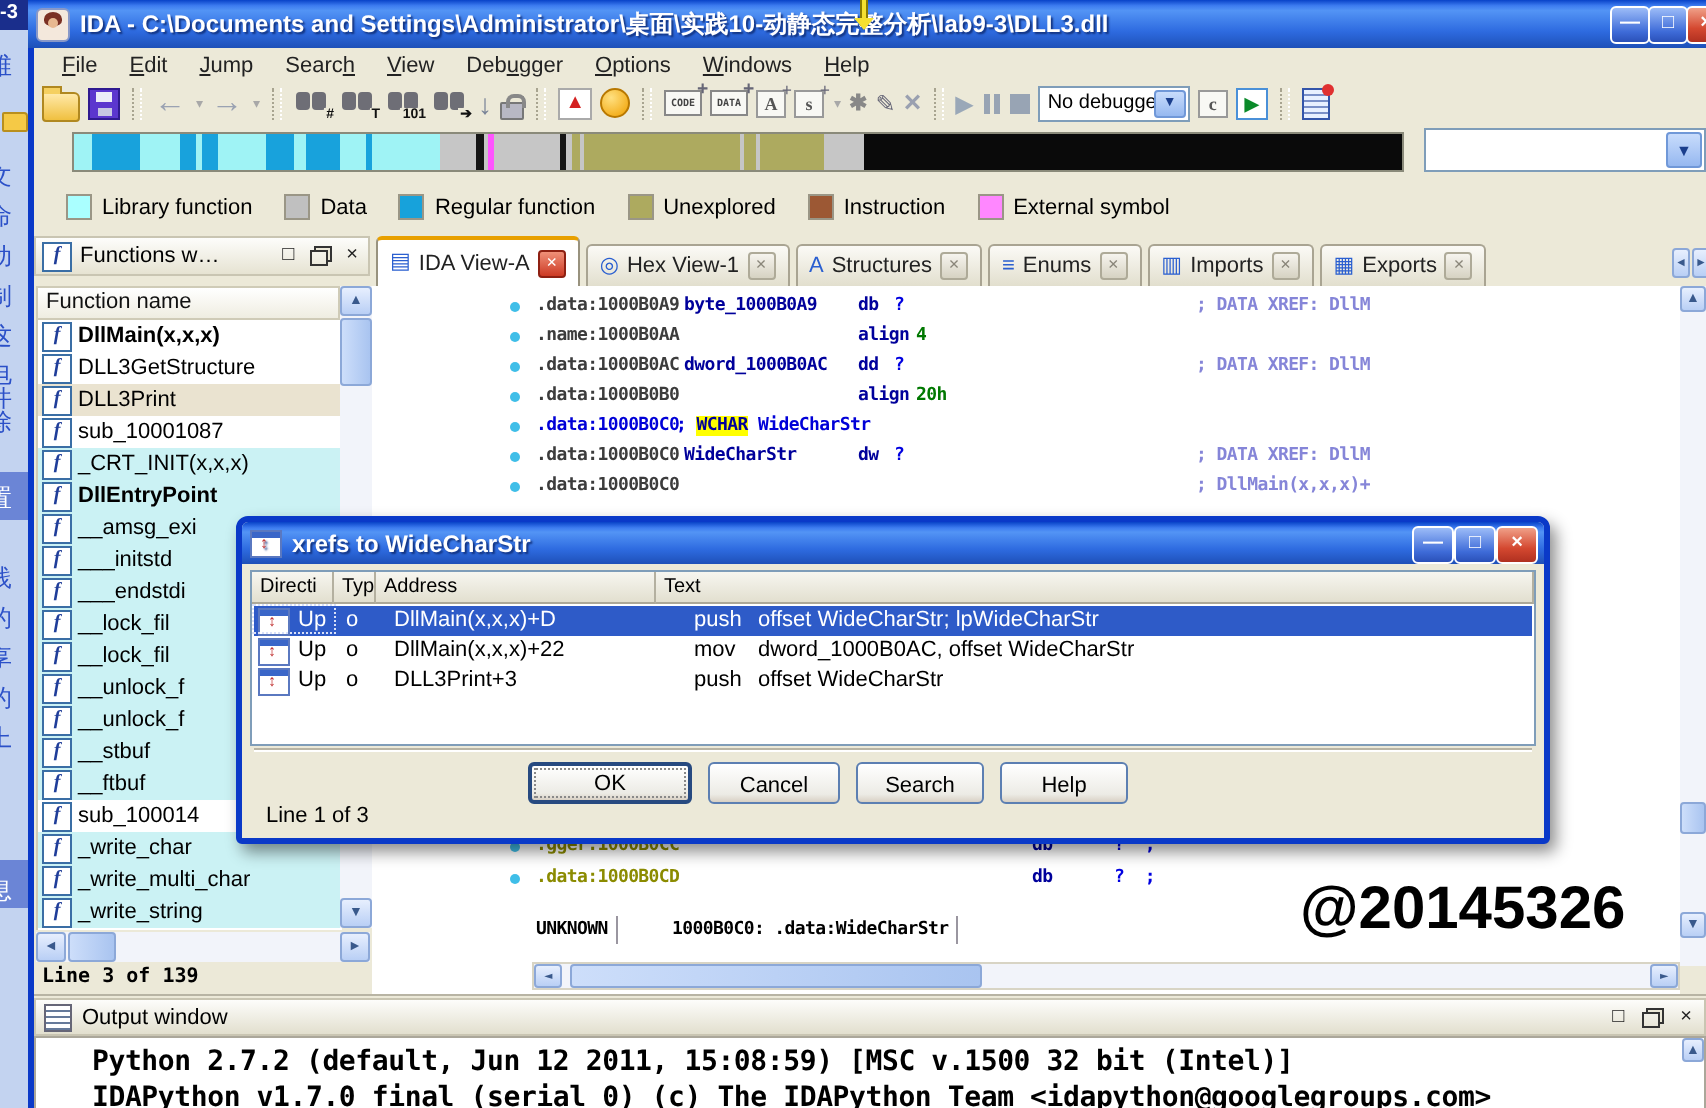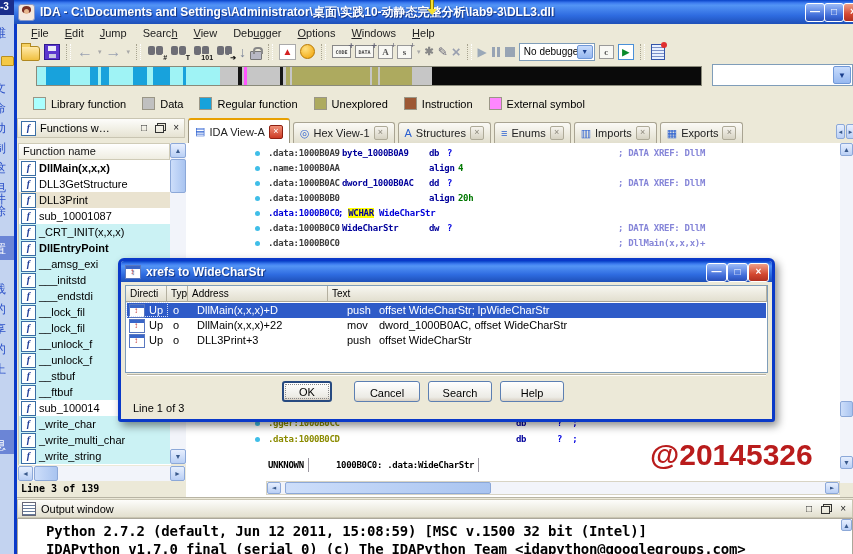--- a/index.html
+++ b/index.html
@@ -125,21 +125,21 @@
     font-family:"DejaVu Sans Mono","Liberation Mono",monospace;font-size:9px;font-weight:bold;letter-spacing:-0.3px}
   .dline{position:absolute;left:0;width:100%;height:15px;line-height:15px}
   .dline::before{content:"";position:absolute;left:69px;top:5px;width:5px;height:5px;border-radius:50%;background:#3FBEE8}
   .dline span{position:absolute;white-space:pre}
   .d-addr{left:82px;color:#3C3C3C}
   .dline.addrblue .d-addr{color:#0000D8}
   .d-name{left:156px;color:#00009B}
   .d-mnem{left:243px;color:#00009B}
   .d-op{left:261px;color:#0000E0}
   .d-num{left:272px;color:#007800}
-  .d-cmt{left:432px;color:#8585D8}
+  .d-cmt{left:412px;color:#8585D8}
   .d-inline{left:152px;color:#0000D8}
   .d-inline .kw{background:#FFFF00;color:#00009B;position:static}
   .d-inline span{position:static}
   .dline.deep .d-addr{color:#8B8B00}
   .dline.deep .d-mnem{left:330px}
   .dline.deep .d-op{left:371px}
   #dstatus{position:absolute;left:80px;top:315px;height:15px;width:574px;color:#000;font-size:9px;line-height:14px}
   #dstatus .cell{position:absolute;white-space:pre;border-right:1px solid #9A96A0;padding-right:4px}
   #dstatus .c1{left:2px}
   #dstatus .c2{left:70px}
@@ -174,21 +174,21 @@
   .xr-icon{left:2px;top:1px}
   .xr-dir{left:22px}.xr-type{left:46px}.xr-addr{left:70px}.xr-mnem{left:220px}.xr-op{left:252px}
   .dlg-groove{position:absolute;left:6px;right:6px;top:113px;height:0;border-top:1px solid #B8B4A4;border-bottom:1px solid #fff}
   .xpbtn{position:absolute;top:120px;height:21px;box-sizing:border-box;border:1px solid #5C7FB2;border-radius:3px;
     background:linear-gradient(#FFFFFF,#ECEBE5 80%,#D8D0C4);font-size:11px;font-family:"Liberation Sans",sans-serif;
     text-align:center;padding-top:3px;color:#000}
   .xpbtn.default{border:2px solid #274A80;padding-top:2px;outline:1px dotted #888;outline-offset:-4px}
   .dlg-status{position:absolute;left:12px;top:141px;font-size:11px;color:#000}
 
   
-  #watermark{position:absolute;left:650px;top:438px;z-index:45;color:#b91c1c;
+  #watermark{position:absolute;left:650px;top:438px;z-index:45;color:#000000;
     font:bold 30px "Liberation Sans",sans-serif;letter-spacing:0px}
 
   
   #output{position:absolute;left:17px;top:497px;width:836px;height:57px;background:#ECE9D8;border-top:1px solid #B8B4A4}
   .out-head{position:absolute;left:0;top:1px;right:0;height:19px;box-sizing:border-box;
     background:linear-gradient(#FDFDFB,#E2DFCE);border:1px solid #C9C5B2;display:flex;align-items:center;gap:5px;padding:0 4px;font-size:11px}
   .out-ic{width:12px;height:12px;border:1px solid #667;background:repeating-linear-gradient(180deg,#fff 0 2px,#667A9A 2px 3px);flex:none}
   .out-body{position:absolute;left:0;top:20px;right:0;bottom:0;background:#fff;border:1px solid #ABA79A;box-sizing:border-box;overflow:hidden;
     font-family:"DejaVu Sans Mono","Liberation Mono",monospace;font-weight:bold;font-size:14px;letter-spacing:-0.2px;color:#000}
   .out-line{padding-left:28px;line-height:18px;white-space:pre}
@@ -622,21 +622,21 @@
         <span class="xicon xr-icon"></span>
         <span class="xr-dir">Up</span>
         <span class="xr-type">o</span>
         <span class="xr-addr">DLL3Print+3</span>
         <span class="xr-mnem">push</span>
         <span class="xr-op">offset WideCharStr</span>
       </div>
       </div>
   </div>
   <div class="dlg-groove"></div>
-  <button class="xpbtn default" style="left:161px;width:50px">OK</button>
+  <button class="xpbtn default" style="left:143px;width:82px">OK</button>
   <button class="xpbtn" style="left:233px;width:66px">Cancel</button>
   <button class="xpbtn" style="left:307px;width:64px">Search</button>
   <button class="xpbtn" style="left:379px;width:64px">Help</button>
   <div class="dlg-status">Line 1 of 3</div>
 </div>
 
 <div id="watermark">@20145326</div>
 
 <div id="output">
   <div class="out-head">

